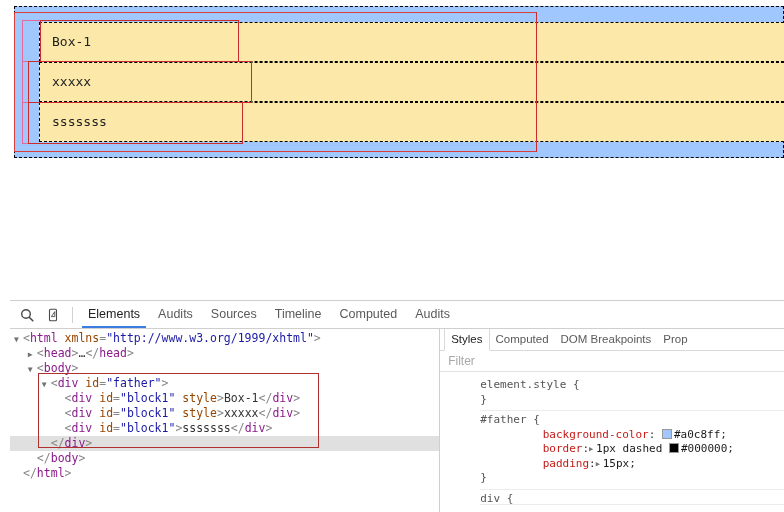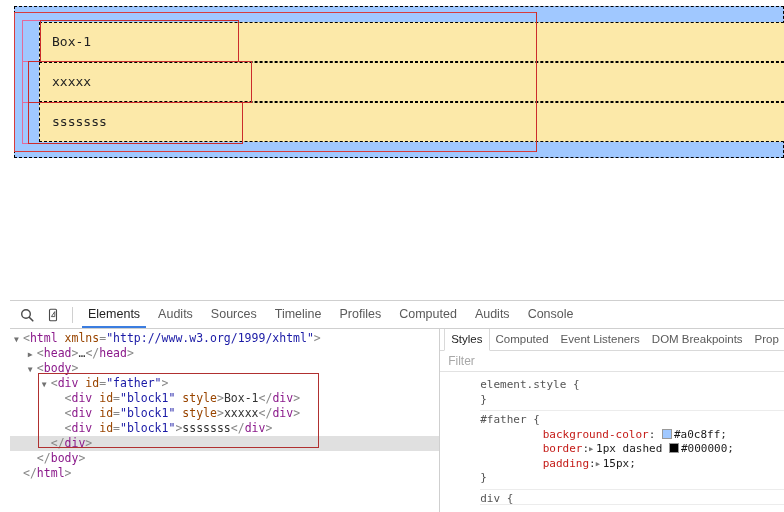--- a/index.html
+++ b/index.html
@@ -367,24 +367,22 @@
         <rect x="3.5" y="1.2" width="7" height="11.6" rx="1" fill="none" stroke="#4a4a4a" stroke-width="1.1"></rect>
         <path d="M5.4 8.6 L8.8 3.6 L8.8 8.6 Z" fill="none" stroke="#4a4a4a" stroke-width="0.9"></path>
       </svg>
     </div>
     <div class="tb-sep"></div>
     <div id="dt-tabs">
         <div class="dt-tab active">Elements</div>
         <div class="dt-tab">Audits</div>
         <div class="dt-tab">Sources</div>
         <div class="dt-tab">Timeline</div>
-        <div class="dt-tab">Profiles</div>
         <div class="dt-tab">Computed</div>
         <div class="dt-tab">Audits</div>
-        <div class="dt-tab">Console</div>
       </div>
   </div>
 
   <div id="dt-body">
 
     <div id="dom-pane">
       <div id="dom-lines">
           <div class="dom-line"><span></span><span class="tri">▼</span><span class="pn">&lt;</span><span class="tw">html</span><span class="pn"> </span><span class="at">xmlns</span><span class="pn">=</span><span class="av">"http://www.w3.org/1999/xhtml"</span><span class="pn">&gt;</span></div>
           <div class="dom-line"><span>  </span><span class="tri">▶</span><span class="pn">&lt;</span><span class="tw">head</span><span class="pn">&gt;</span><span class="tx">…</span><span class="pn">&lt;/</span><span class="tw">head</span><span class="pn">&gt;</span></div>
           <div class="dom-line"><span>  </span><span class="tri">▼</span><span class="pn">&lt;</span><span class="tw">body</span><span class="pn">&gt;</span></div>
@@ -396,21 +394,20 @@
           <div class="dom-line"><span>  </span><span class="tri"> </span><span class="pn">&lt;/</span><span class="tw">body</span><span class="pn">&gt;</span></div>
           <div class="dom-line"><span></span><span class="tri"> </span><span class="pn">&lt;/</span><span class="tw">html</span><span class="pn">&gt;</span></div>
         </div>
       <div id="dom-sel-rect"></div>
     </div>
 
     <div id="sidebar-pane">
       <div id="sb-tabs">
           <div class="sb-tab active">Styles</div>
           <div class="sb-tab">Computed</div>
-          <div class="sb-tab">Event Listeners</div>
           <div class="sb-tab">DOM Breakpoints</div>
           <div class="sb-tab">Prop</div>
         </div>
       <div id="sb-filter">
         <span class="ph">Filter</span>
       </div>
       <div id="sb-rules">
           <div class="rule">
             <div class="ln"><span class="sel">element.style</span><span class="brace"> {</span></div>
             <div class="ln brace">}</div>

